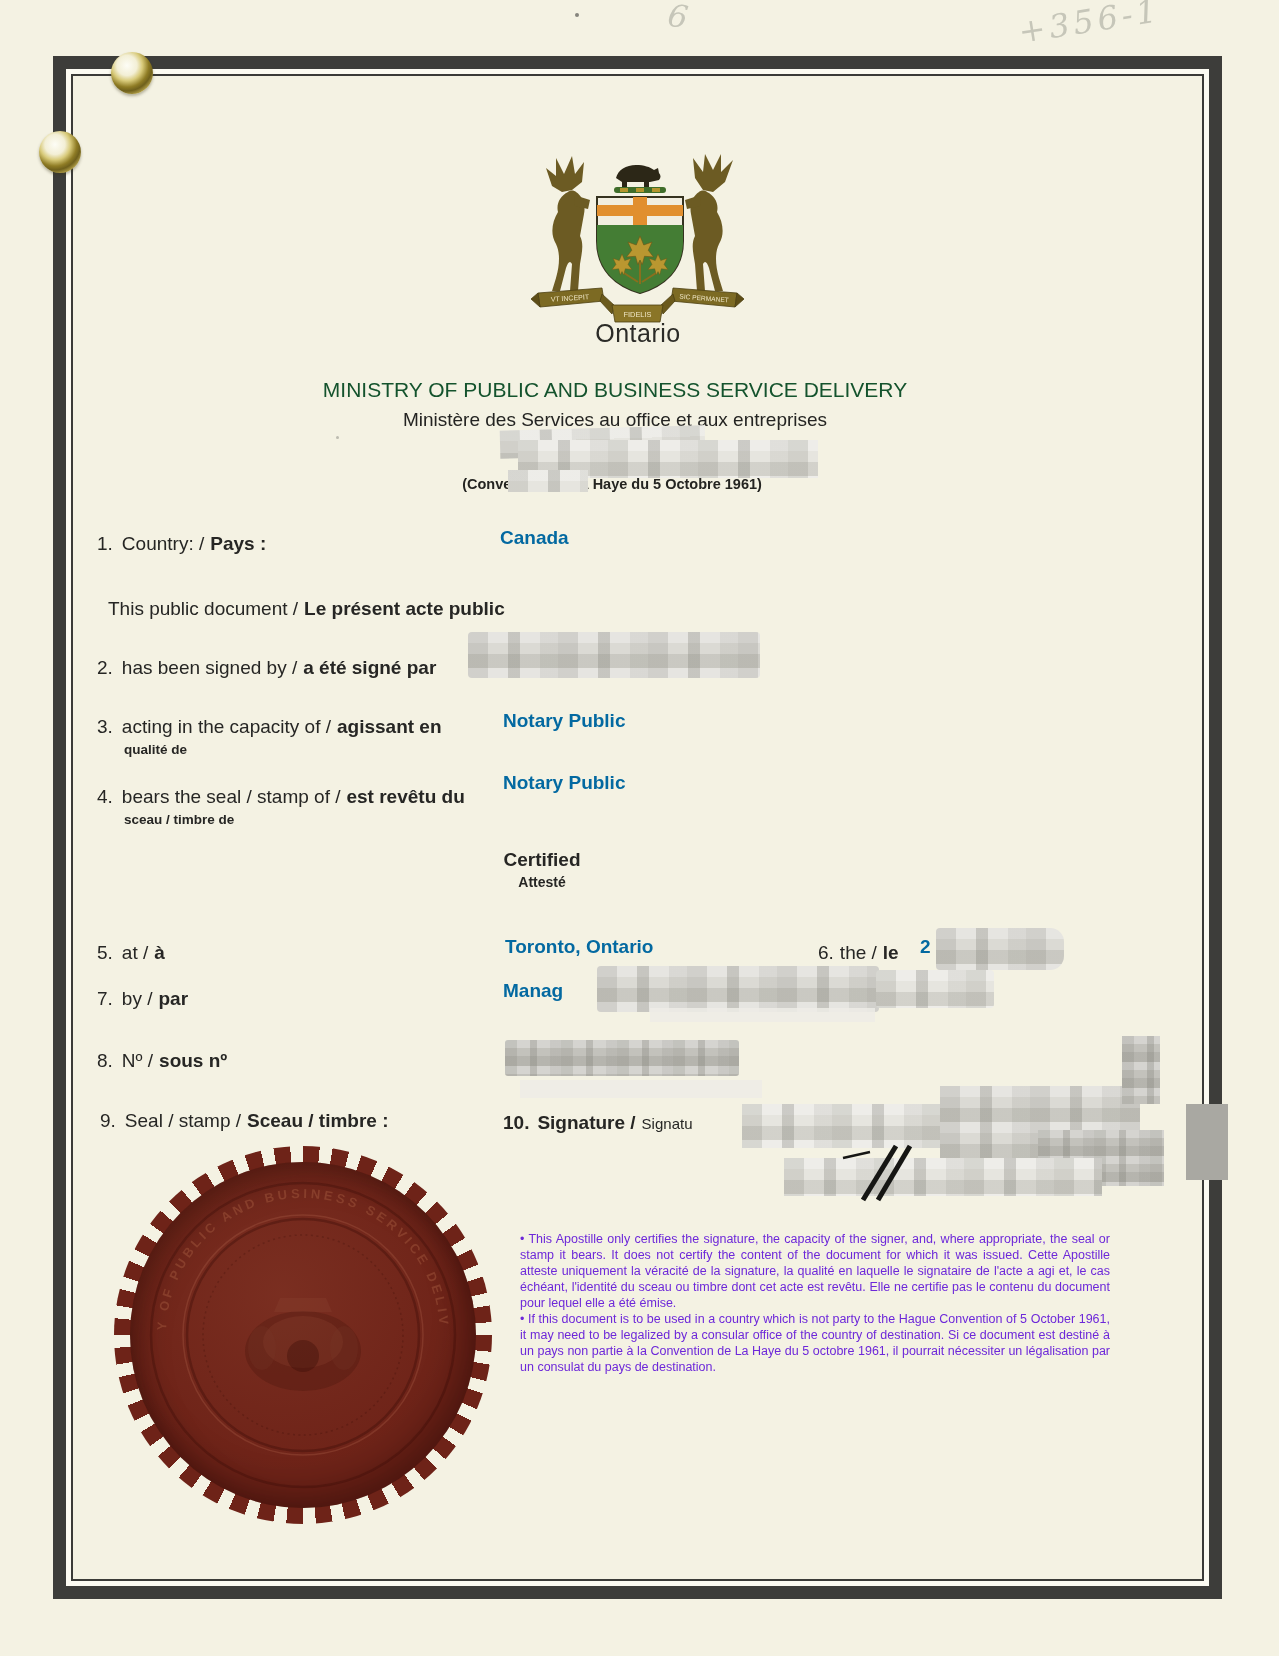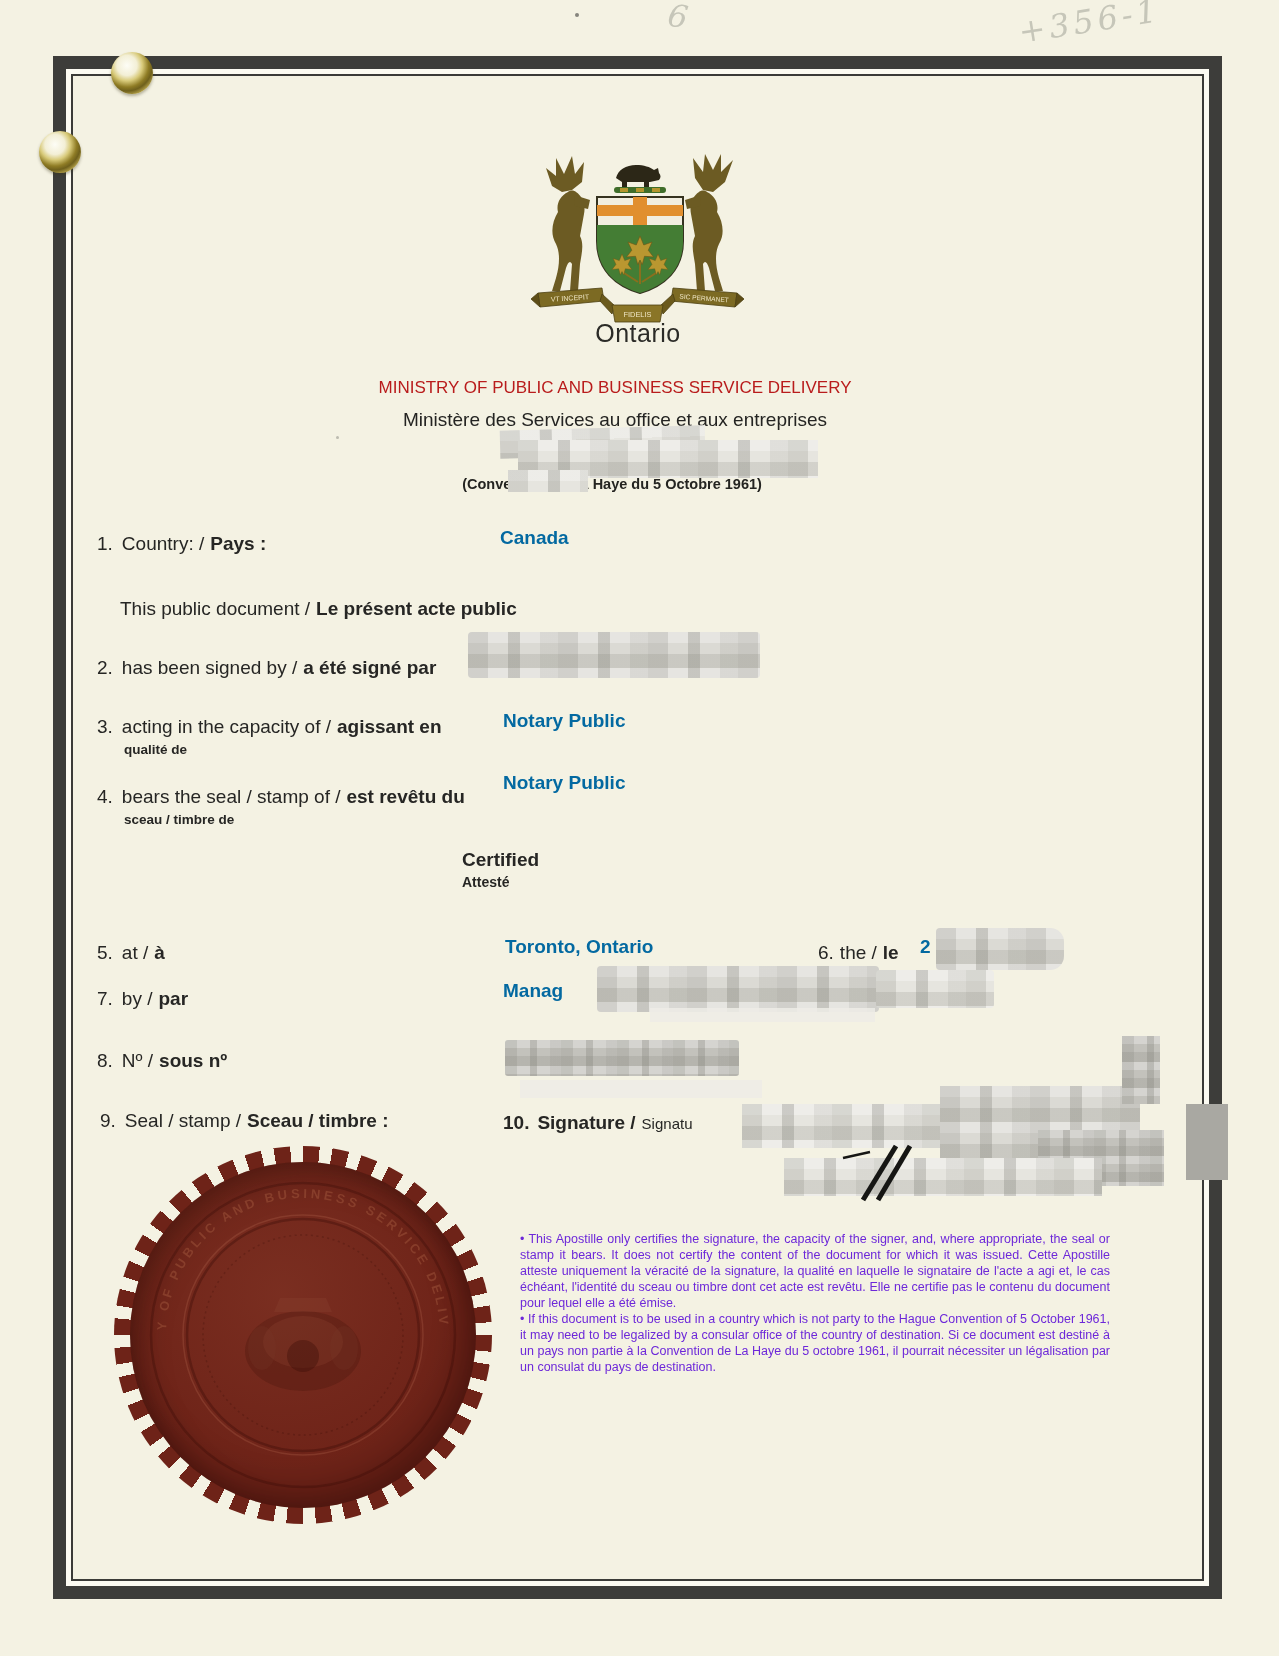--- a/index.html
+++ b/index.html
@@ -14,33 +14,33 @@
     box-shadow:inset 0 0 0 5px #fcfbf2;}
   .frame-line{position:absolute;inset:5px;border:2px solid #3b3b38}
   .grommet{position:absolute;width:42px;height:42px;border-radius:50%;z-index:40;
     background:radial-gradient(circle at 38% 32%, #fdfdf6 0%, #f3efd6 26%, #d8ca7a 40%, #8f7c25 56%, #6f601c 66%, #c0ad52 80%, #8a7826 92%, #a5933c 100%);
     box-shadow:0 2px 3px rgba(60,55,20,.35);}
   
   .pencil{position:absolute;color:#c6c6b9;font-family:"DejaVu Serif",serif;font-style:italic;z-index:6;white-space:nowrap}
   .dot{position:absolute;background:#85857d;border-radius:50%}
   
   .ontario{position:absolute;left:532px;top:319px;width:212px;text-align:center;font-size:25px;letter-spacing:.5px;color:#2b2b27}
-  .ministry-en{position:absolute;left:140px;top:378px;width:950px;text-align:center;font-size:17px;color:#b91c1c}
+  .ministry-en{position:absolute;left:140px;top:378px;width:950px;text-align:center;font-size:21px;color:#14532d}
   .ministry-fr{position:absolute;left:140px;top:409px;width:950px;text-align:center;font-size:19px;color:#242422}
   .convention{position:absolute;left:137px;top:476px;width:950px;text-align:center;font-size:14.5px;font-weight:bold;color:#242421}
   
   .row{position:absolute;white-space:nowrap}
   .num{font-size:19px;margin-right:9px}
   .en{font-size:19px}
   .fr{font-size:19px;font-weight:bold;margin-left:6px}
   .fr2{position:absolute;font-size:13.5px;font-weight:bold;white-space:nowrap}
   .b{font-weight:bold}
   .fr-cut{font-size:15px;font-weight:normal;margin-left:6px}
   .val{position:absolute;font-size:19px;font-weight:bold;white-space:nowrap;color:#0369a1}
-  .cert{position:absolute;left:462px;top:849px;width:160px;text-align:left}
+  .cert{position:absolute;left:462px;top:849px;width:160px;text-align:center}
   .cert-en{font-size:19px;font-weight:bold}
   .cert-fr{font-size:14px;font-weight:bold;margin-top:3px}
   
   .notes{position:absolute;left:520px;top:1231px;width:590px;z-index:4}
   .notes p{margin:0;font-size:12.5px;line-height:16px;text-align:justify;color:#6d28d9}
   
   .px{position:absolute;z-index:20;background-color:#dbdad4;
     background-image:
       linear-gradient(90deg, rgba(125,125,117,.20) 0 22%, rgba(0,0,0,0) 22% 45%, rgba(125,125,117,.30) 45% 58%, rgba(0,0,0,0) 58% 80%, rgba(125,125,117,.12) 80% 100%),
       linear-gradient(rgba(255,255,255,.30) 0 30%, rgba(0,0,0,0) 30% 62%, rgba(110,110,100,.16) 62% 100%);
@@ -137,21 +137,21 @@
 
 <div class="px px-l" style="left:500px;top:428px;width:205px;height:28px;transform:rotate(-1.5deg)"></div>
 <div class="px px-l" style="left:518px;top:440px;width:300px;height:38px"></div>
 <div class="px px-l" style="left:508px;top:470px;width:80px;height:22px"></div>
 
 <div class="row" style="left:97px;top:533px">
   <span class="num">1.</span><span class="en">Country: /</span><span class="fr">Pays :</span>
 </div>
 <div class="val" style="left:500px;top:527px">Canada</div>
 
-<div class="row" style="left:120px;top:598px">
+<div class="row" style="left:108px;top:598px">
   <span class="en">This public document /</span><span class="fr">Le présent acte public</span>
 </div>
 
 <div class="row" style="left:97px;top:657px">
   <span class="num">2.</span><span class="en">has been signed by /</span><span class="fr">a été signé par</span>
 </div>
 <div class="px" style="left:468px;top:632px;width:292px;height:46px;border-radius:4px"></div>
 
 <div class="row" style="left:97px;top:716px">
   <span class="num">3.</span><span class="en">acting in the capacity of /</span><span class="fr">agissant en</span>

